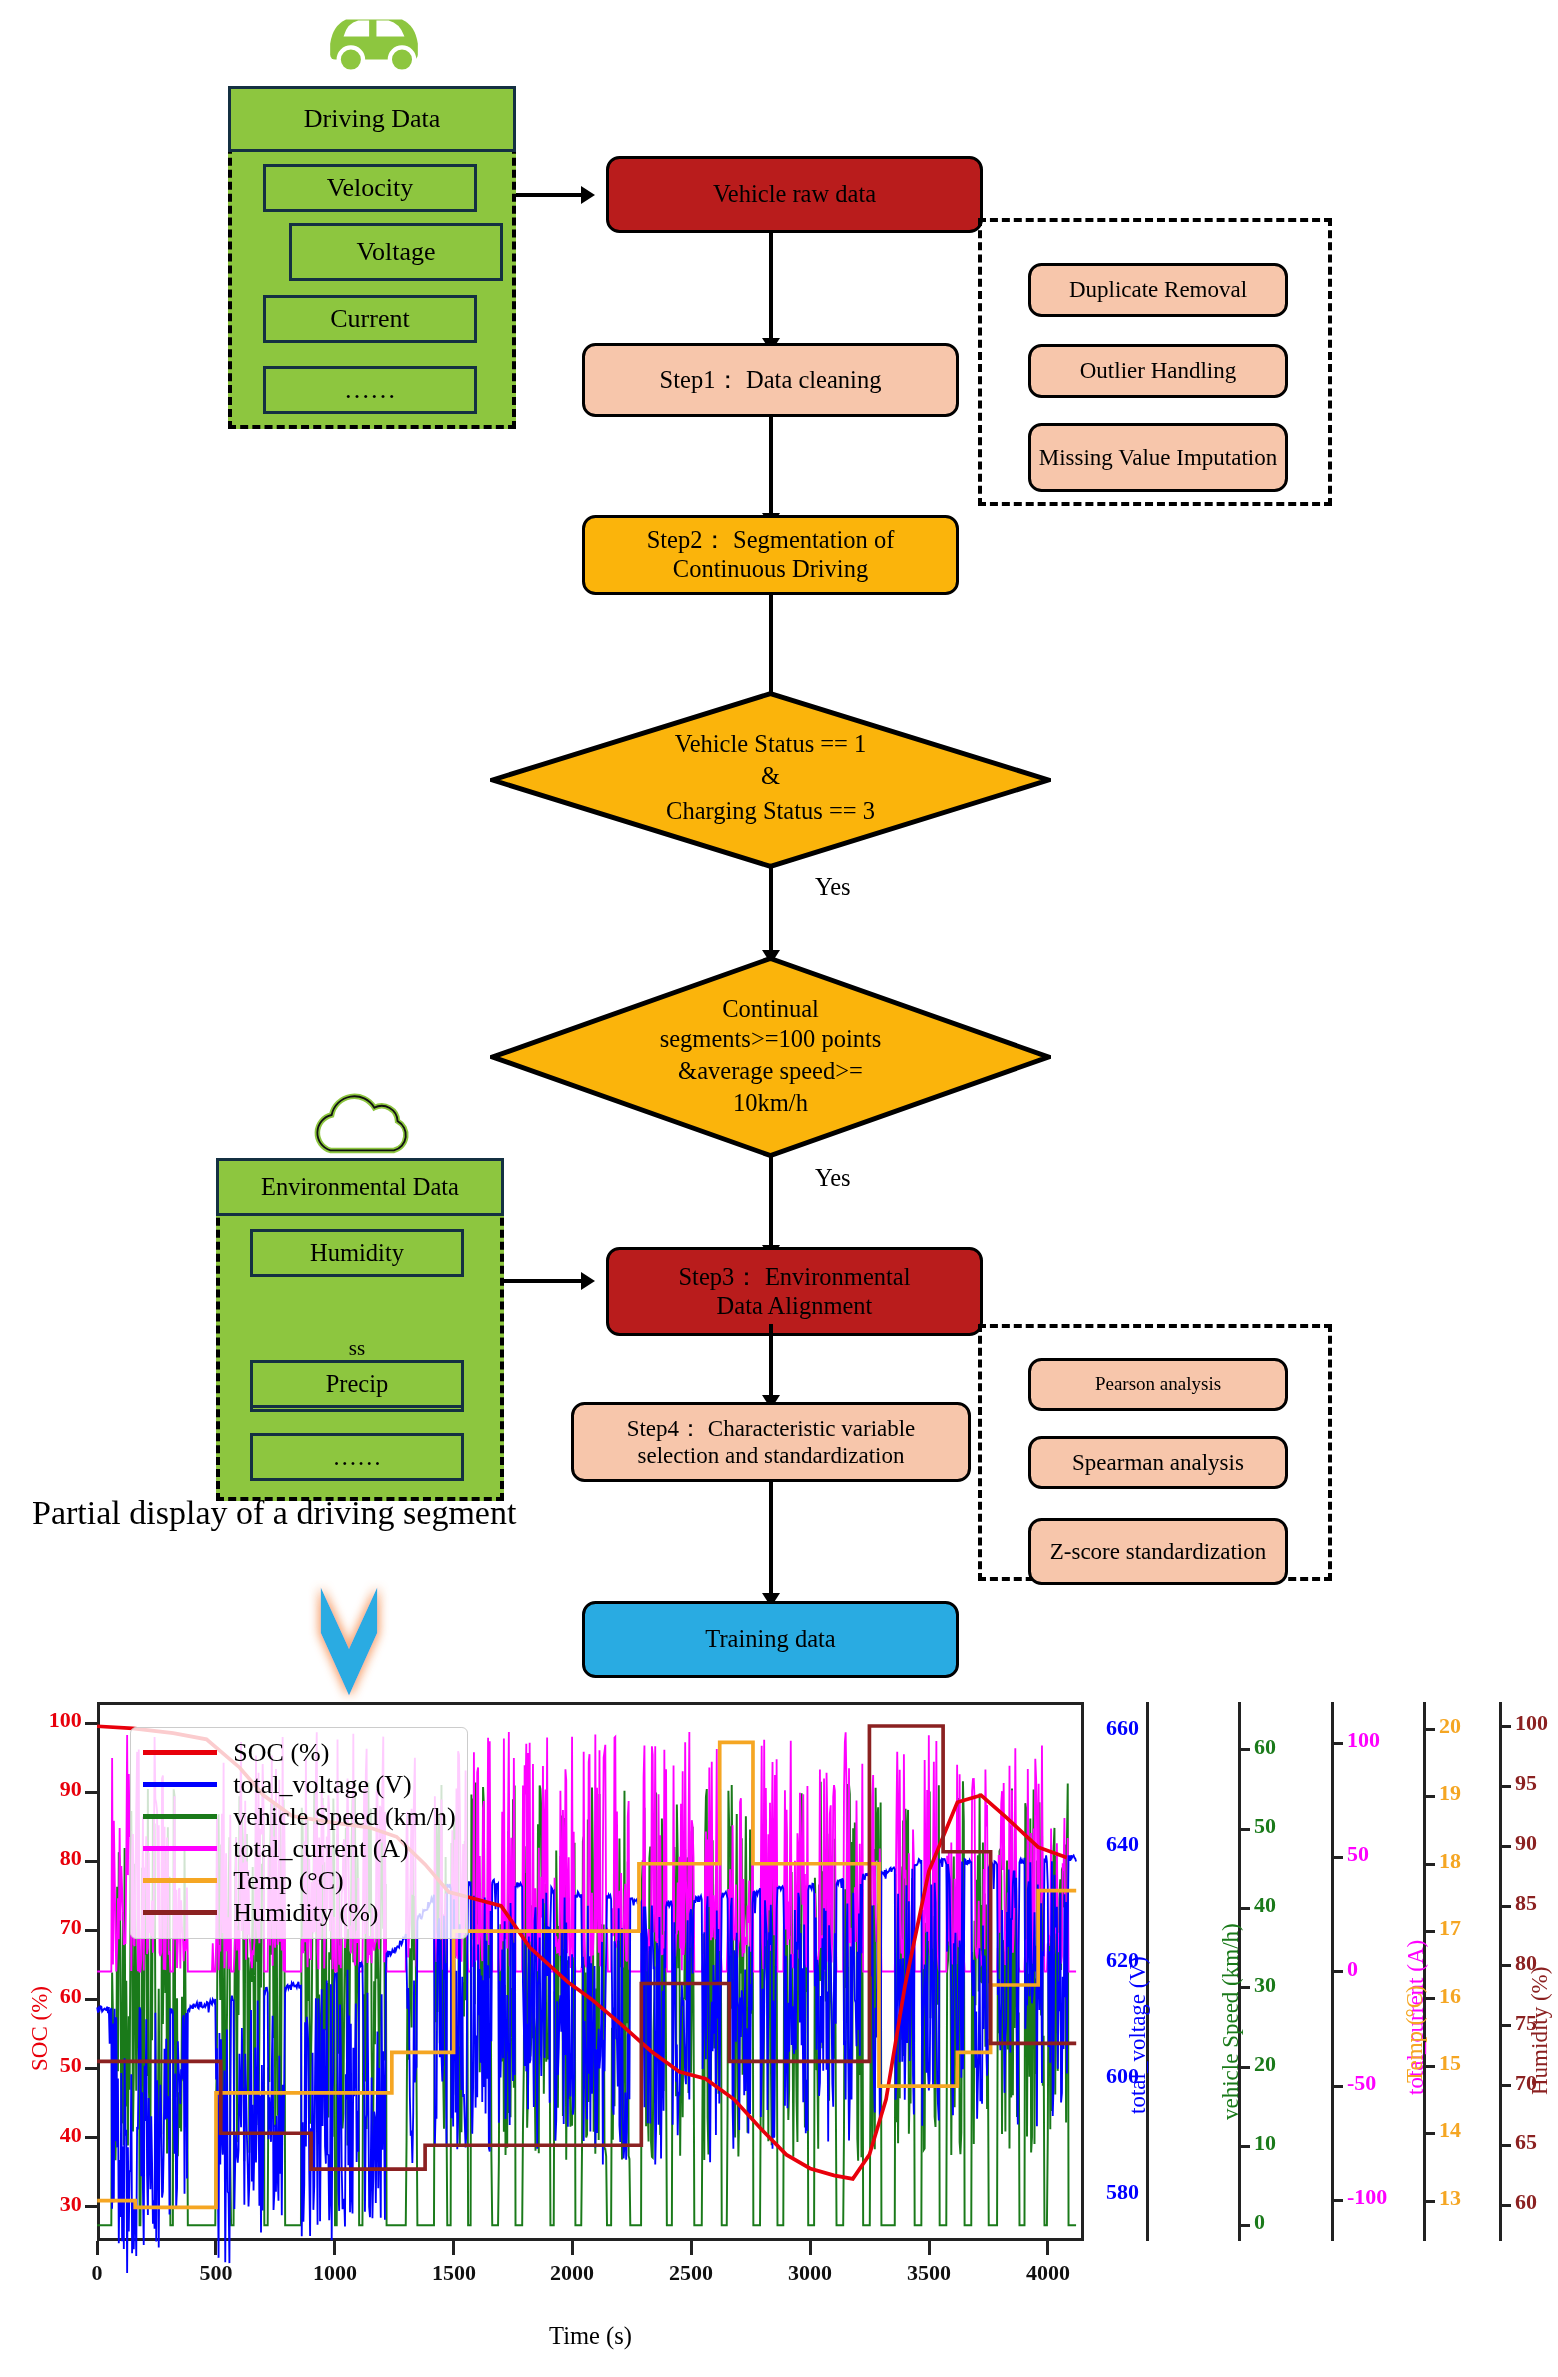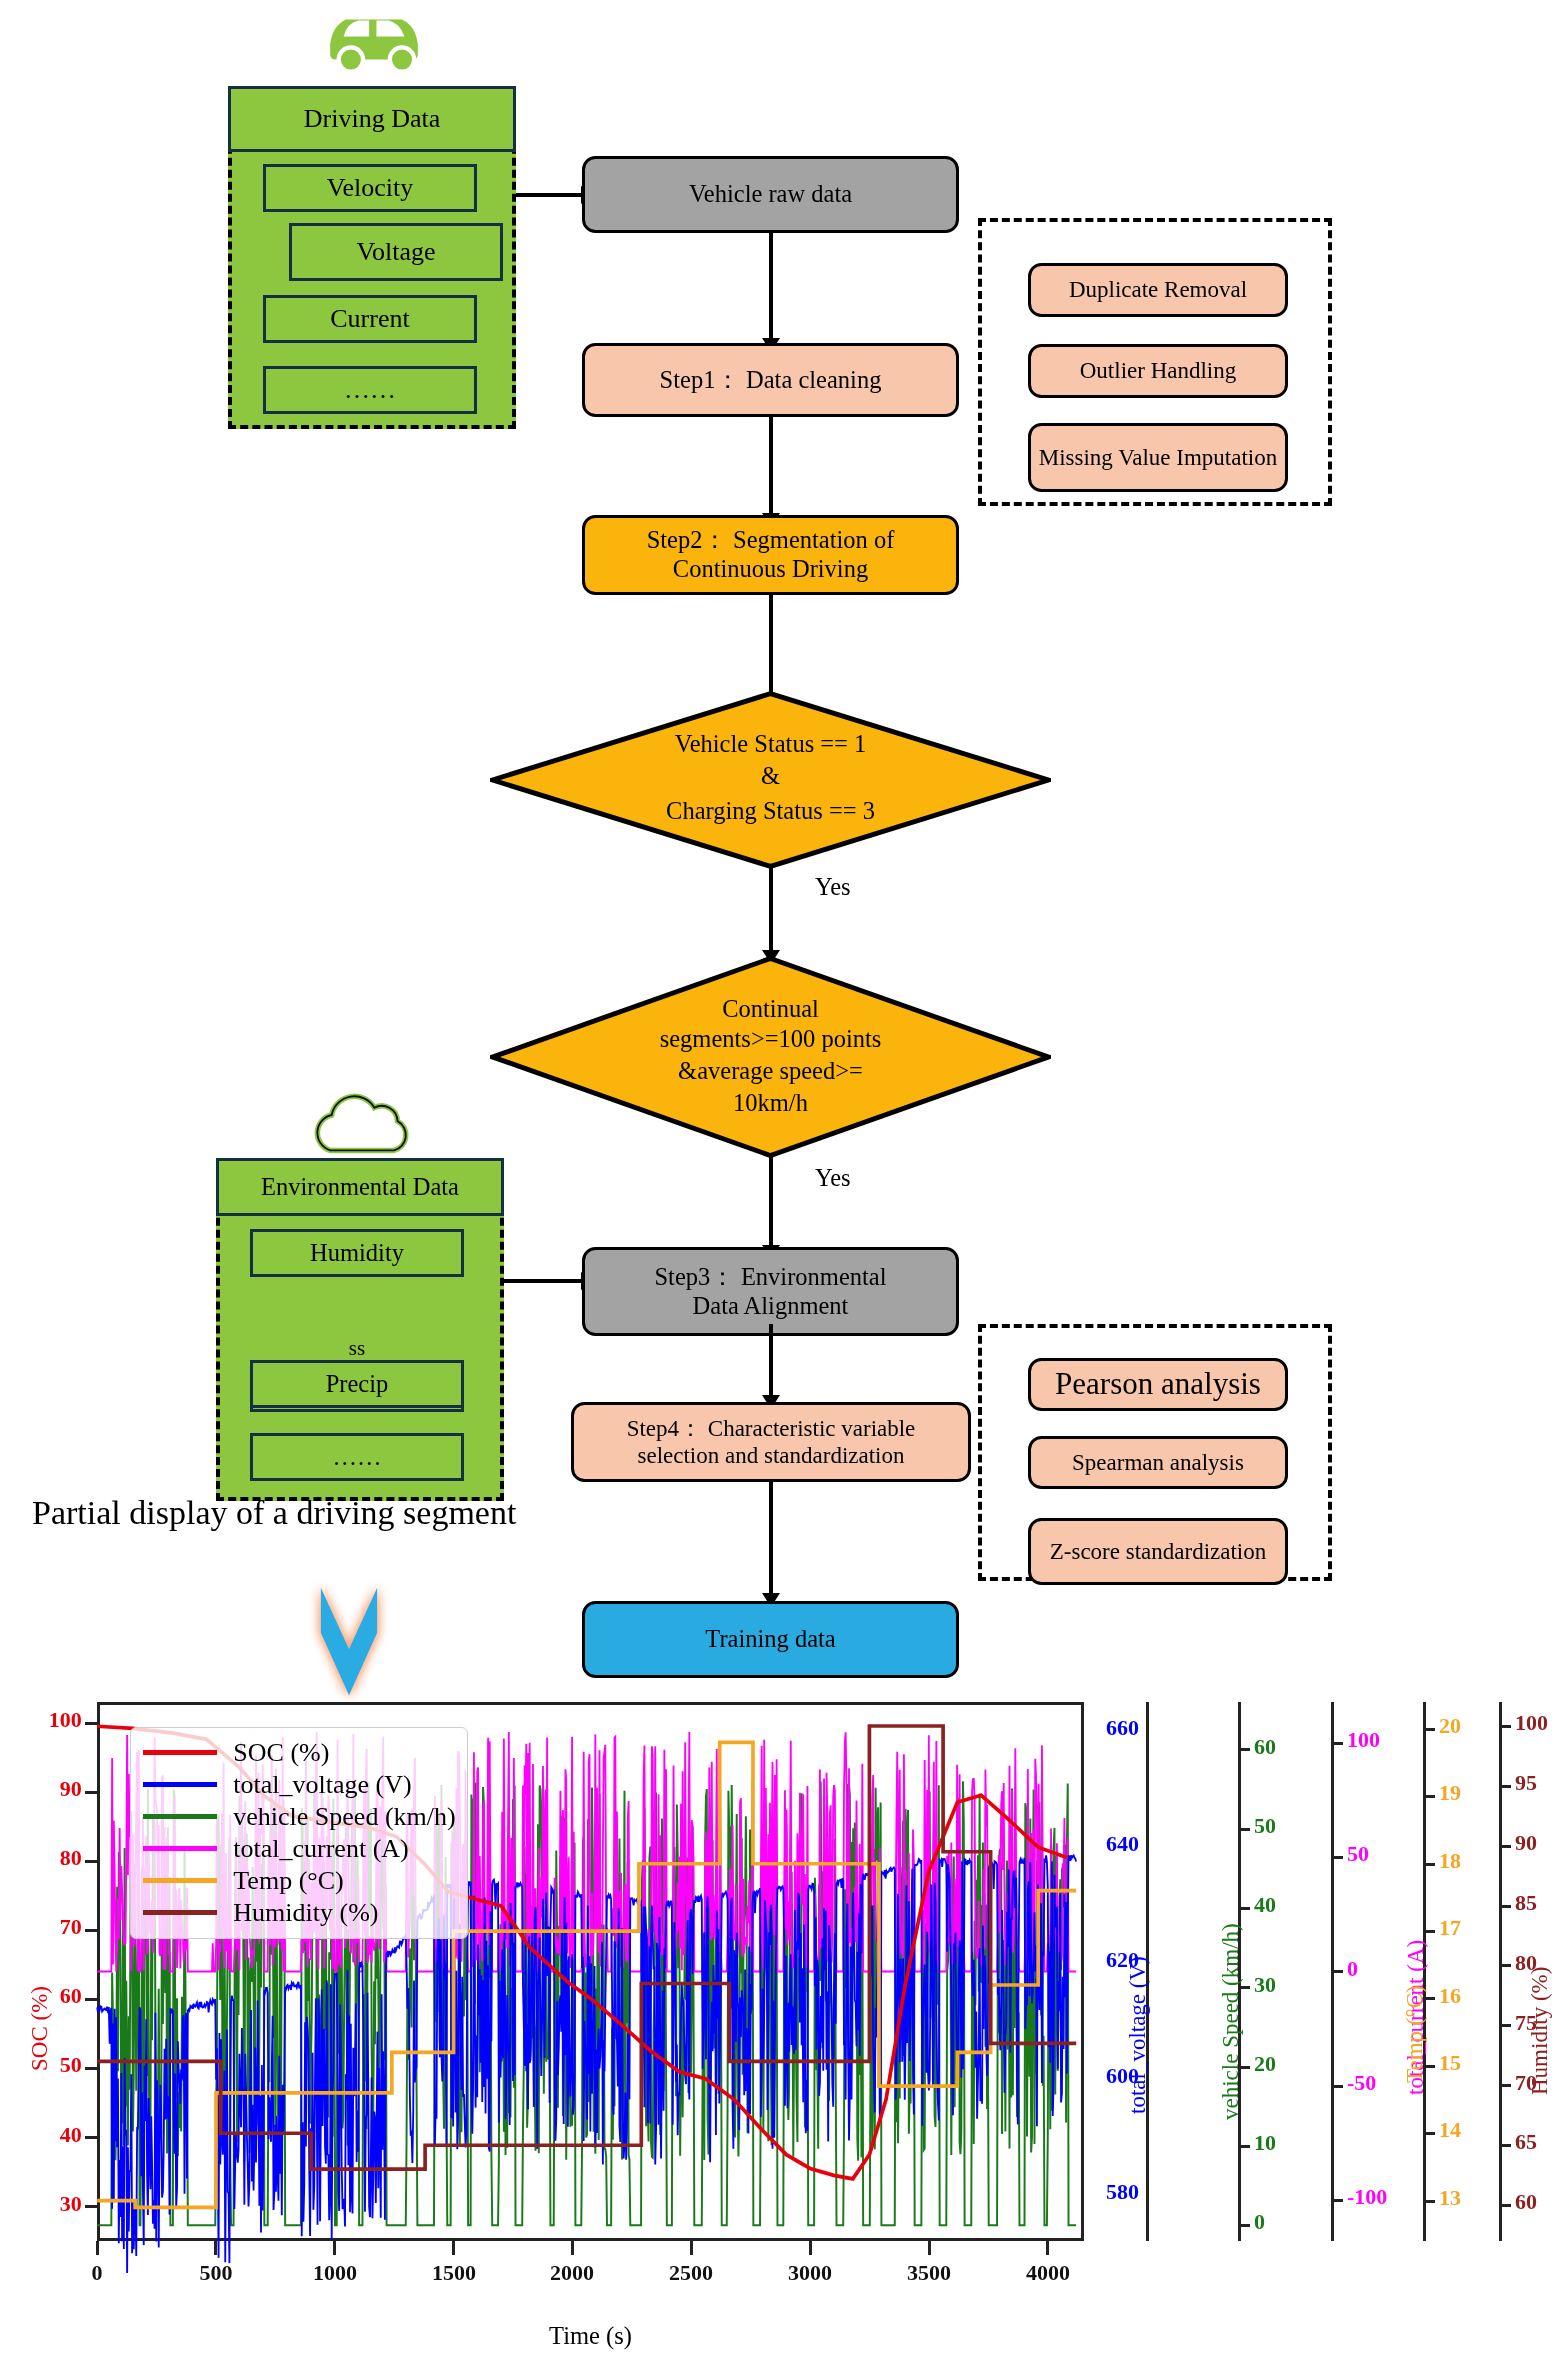--- a/index.html
+++ b/index.html
@@ -5,21 +5,21 @@
   html,body{margin:0;padding:0;background:#ffffff;}
   body{width:1559px;height:2377px;position:relative;
        font-family:"Liberation Serif","DejaVu Serif",serif;
        color:#000;overflow:hidden;}
   .abs{position:absolute;}
   .ctr{display:flex;align-items:center;justify-content:center;text-align:center;}
 
   
   .node{box-sizing:border-box;border:3.7px solid #000;border-radius:13.5px;
         font-size:24.5px;line-height:1.18;padding:2.5px 6.1px;}
-  .node.green{background:#a3a3a3;}
+  .node.green{background:#b91c1c;margin-left:24px;}
   .node.peach{background:#F7C6AB;}
   .node.amber{background:#FBB40B;}
   .node.blue{background:#29ABE2;}
 
   
   .sqbox{box-sizing:border-box;border:3.7px solid #143042;background:#8DC63F;}
   .grp{box-sizing:border-box;border:4.3px dashed #000;background:#8DC63F;}
   .dashbox{box-sizing:border-box;border:4.3px dashed #000;background:transparent;}
 
   
@@ -155,21 +155,21 @@
 
 <div class="ln" style="left:769px;top:1324px;width:3.7px;height:77px;"></div>
 <div class="arrowhead arr-down abs" style="left:762px;top:1395px;"></div>
 
 <div class="abs node peach ctr" style="left:571px;top:1402px;width:400px;height:80px;flex-direction:column;font-size:23px;">
   <div>Step4：  Characteristic variable</div>
   <div>selection and standardization</div>
 </div>
 
 <div class="dashbox abs" style="left:978px;top:1324px;width:354px;height:257px;"></div>
-<div class="node peach abs ctr" style="left:1028px;top:1358px;width:260px;height:53px;font-size:31px;">Pearson analysis</div>
+<div class="node peach abs ctr" style="left:1028px;top:1358px;width:260px;height:53px;font-size:19px;">Pearson analysis</div>
 <div class="node peach abs ctr" style="left:1028px;top:1436px;width:260px;height:53px;font-size:23px;">Spearman analysis</div>
 <div class="node peach abs ctr" style="left:1028px;top:1518px;width:260px;height:67px;font-size:23px;">Z-score standardization</div>
 
 <div class="ln" style="left:769px;top:1482px;width:3.7px;height:116px;"></div>
 <div class="arrowhead arr-down abs" style="left:762px;top:1593px;"></div>
 
 <div class="node blue abs ctr" style="left:582px;top:1601px;width:377px;height:77px;">Training data</div>
 
 <div class="caption" style="left:32px;top:1494px;">Partial display of a driving segment</div>
 

